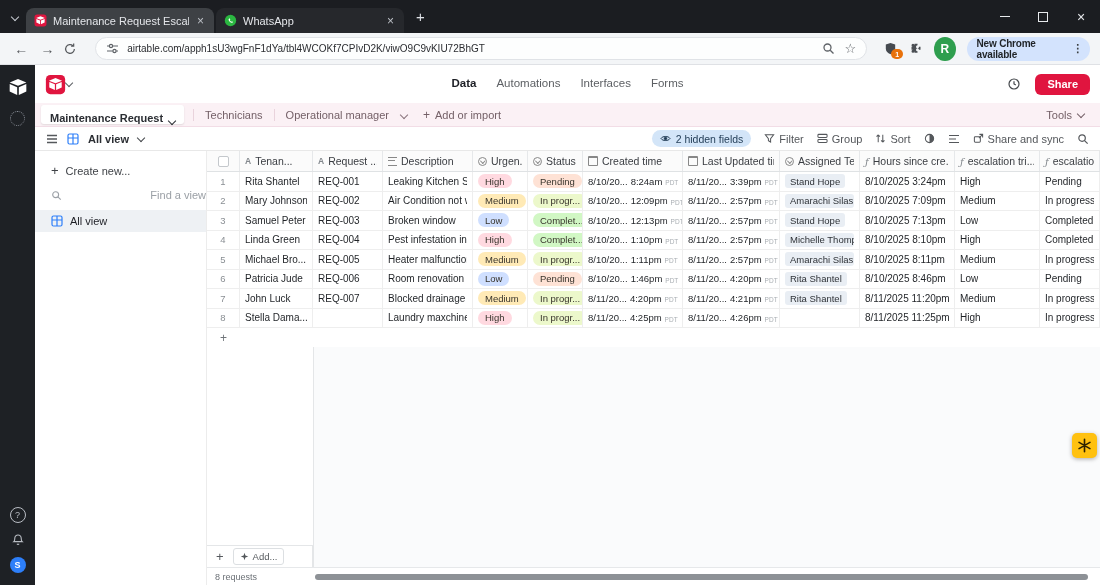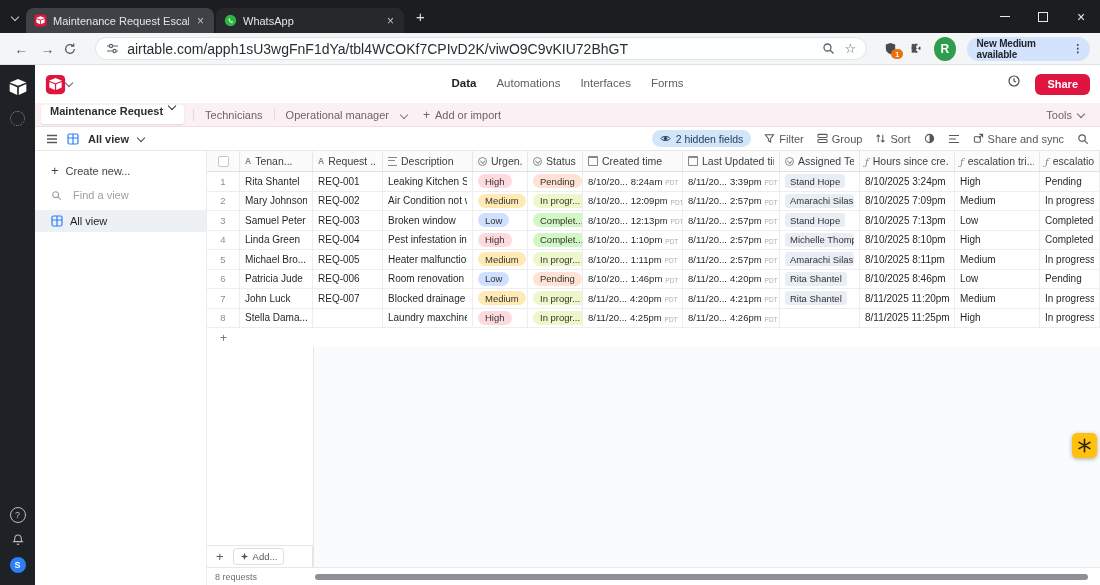--- a/index.html
+++ b/index.html
@@ -19,21 +19,21 @@
   .wincontrols{margin-left:auto;display:flex;height:33px;}
   .wc{width:38px;display:flex;align-items:center;justify-content:center;color:#fff;}
   .wc-min-bar{width:10px;height:1.5px;background:#e8eaed;}
   .wc-max-box{width:8px;height:8px;border:1px solid #e8eaed;}
   .wc-x{font-size:14px;color:#e8eaed;}
 
   
   .toolbar{position:absolute;top:33px;left:0;right:0;height:32px;background:#f3f5f7;border-bottom:1px solid #dfe1e5;display:flex;align-items:center;padding:0 10px;box-sizing:border-box;gap:4px;}
   .nav-ic{width:24px;text-align:center;font-size:14px;color:#55585c;}
   .omnibox{height:23px;background:#fdfefe;border:1px solid #e0e3e7;border-radius:12px;flex:0 0 772px;display:flex;align-items:center;padding:0 10px;box-sizing:border-box;gap:8px;margin-left:6px;}
-  .url{font-size:14px;color:#2b2d31;white-space:nowrap;overflow:hidden;}
+  .url{font-size:10px;color:#2b2d31;white-space:nowrap;overflow:hidden;}
   .omni-sp{flex:1;}
   .omni-right{display:flex;gap:9px;align-items:center;color:#5f6368;}
   .star{font-size:13px;color:#5f6368;}
   .ext-cluster{display:flex;align-items:center;gap:11px;margin-left:12px;}
   .ext-wrap{position:relative;display:flex;}
   .xbadge{position:absolute;right:-5px;bottom:-3px;min-width:10px;height:10px;border-radius:5px;color:#fff;font-size:7px;display:flex;align-items:center;justify-content:center;padding:0 1px;font-weight:bold;}
   .avatar{width:24px;height:24px;border-radius:50%;color:#fff;font-size:12px;display:flex;align-items:center;justify-content:center;font-weight:bold;}
   .chip{height:24px;border-radius:12px;display:flex;align-items:center;font-size:10px;color:#1f2327;padding:0 7px 0 10px;gap:6px;font-weight:bold;letter-spacing:-0.2px;}
   .chip-dots{font-size:11px;color:#3c4043;}
 
@@ -43,45 +43,45 @@
   .rail-bottom{margin-top:auto;display:flex;flex-direction:column;align-items:center;gap:10px;}
   .help{width:14px;height:14px;border:1px solid #b9bdc4;border-radius:50%;color:#b9bdc4;font-size:9px;line-height:14px;text-align:center;}
   .s-av{width:16px;height:16px;border-radius:50%;color:#fff;font-size:9px;display:flex;align-items:center;justify-content:center;font-weight:bold;}
 
   
   .at-header{position:absolute;left:35px;top:65px;right:0;height:38px;background:#fff;display:flex;align-items:center;padding:0 10px;box-sizing:border-box;}
   .at-title{font-size:13px;font-weight:bold;color:#1d1f25;margin:0 7px 0 8px;}
   .t-chev{color:#5c5f63;}
   .at-nav{position:absolute;left:50%;transform:translateX(-50%);display:flex;gap:20px;font-size:11.5px;color:#5c5f63;top:12px;}
   .at-nav .nav-active{color:#1d1f25;font-weight:bold;}
-  .hdr-right{margin-left:auto;display:flex;align-items:flex-start;gap:14px;}
+  .hdr-right{margin-left:auto;display:flex;align-items:center;gap:14px;}
   .share-btn{height:21px;padding:0 12px;border-radius:6px;color:#fff;font-size:11px;font-weight:bold;display:flex;align-items:center;}
 
   
   .tablesbar{position:absolute;left:35px;top:103px;right:0;height:24px;background:#fbf1f5;border-bottom:1px solid #f2dde6;display:flex;align-items:center;padding:0 6px;box-sizing:border-box;font-size:11px;color:#746067;}
-  .ttab-active{background:#fff;height:19px;border-radius:3px;display:flex;align-items:flex-start;gap:6px;padding:0 9px;font-weight:bold;color:#2b2e33;box-shadow:0 1px 2px rgba(0,0,0,.10);}
+  .ttab-active{background:#fff;height:19px;border-radius:3px;display:flex;align-items:flex-end;gap:6px;padding:0 9px;font-weight:bold;color:#2b2e33;box-shadow:0 1px 2px rgba(0,0,0,.10);}
   .tdiv{width:1px;height:12px;background:#e9d3dc;margin:0 9px;}
   .ttab{padding:0 2px;}
   .tbar-chev{margin:0 10px;color:#8a747d;}
   .addimp{display:flex;gap:5px;margin-left:6px;align-items:center;}
   .tools{margin-left:auto;display:flex;gap:6px;align-items:center;padding-right:10px;}
 
   
   .viewbar{position:absolute;left:35px;top:127px;right:0;height:24px;background:#fff;border-bottom:1px solid #e8e8e8;display:flex;align-items:center;padding:0 11px;box-sizing:border-box;font-size:11px;color:#44474b;}
   .vb-left{display:flex;align-items:center;gap:9px;}
   .vb-viewname{font-weight:bold;color:#2b2e33;}
   .vb-right{margin-left:auto;display:flex;gap:13px;align-items:center;}
   .hidechip{height:17px;border-radius:9px;padding:0 8px;display:flex;gap:5px;align-items:center;font-size:10.5px;color:#1f3a54;}
   .vb-item{display:flex;gap:4px;align-items:center;color:#54575b;justify-content:center;}
 
   
   .sidebar{position:absolute;left:35px;top:151px;width:172px;bottom:0;background:#fff;border-right:1px solid #ececec;box-sizing:border-box;font-size:11px;}
   .sb-create{display:flex;gap:7px;align-items:center;color:#3f4247;margin:12px 0 0 16px;}
   .sb-plus{font-size:13px;color:#3f4247;}
-  .sb-find{display:flex;gap:11px;align-items:center;color:#9ba0a6;margin:11px 0 9px 16px;}
+  .sb-find{display:flex;gap:11px;align-items:center;color:#9ba0a6;margin:11px 0 9px 16px;justify-content:space-between;}
   .sb-view{height:22px;background:#eef1f4;display:flex;align-items:center;gap:7px;padding:0 16px;color:#1d1f25;}
 
   
   .grid{position:absolute;left:207px;top:151px;right:0;bottom:0;background:#fff;overflow:hidden;}
   .g-head{position:absolute;top:0;left:0;right:0;height:21px;background:#fbfbfb;border-bottom:1px solid #dfe2e4;display:flex;box-sizing:border-box;}
   .hc{display:flex;align-items:center;gap:4px;padding:0 5px;box-sizing:border-box;border-right:1px solid #e6e8ea;font-size:10.5px;color:#3a3d42;overflow:hidden;white-space:nowrap;flex:none;height:100%;}
   .hc-num{justify-content:center;}
   .cbx{width:9px;height:9px;border:1px solid #c4c8cc;border-radius:2px;background:#fff;}
   .hl{overflow:hidden;white-space:nowrap;}
   .ic{flex:none;display:inline-flex;align-items:center;justify-content:center;color:#82878c;}
@@ -194,21 +194,21 @@
           </svg>
         <span class="xbadge" style="background: rgb(232, 113, 10);">1</span>
       </span>
       <span>
         <svg width="14" height="14" viewBox="0 0 14 14">
             <path fill="#4a4e53" d="M5.5 1.8h3v1.5a1.5 1.5 0 1 0 1.5 1.5h1.5v3h-1.5a1.5 1.5 0 1 0-1.5 1.5v1.5h-3v-1.5a1.5 1.5 0 1 1-1.5-1.5H2.5v-3h1.5a1.5 1.5 0 1 1 1.5-1.5Z"></path>
           </svg>
       </span>
       <span class="avatar" style="background: rgb(46, 158, 78);">R</span>
       <span class="chip" style="background: rgb(211, 227, 253);">
-        <span>New Medium available</span>
+        <span>New Chrome available</span>
         <span class="chip-dots">⋮</span>
       </span>
     </div>
   </div>
 
   <div class="rail">
     <span>
       <svg width="20" height="18" viewBox="0 0 24 21" fill="#fff">
           <polygon points="12,1 22,5 12,9 2,5"></polygon>
           <polygon points="2,7 11,10.8 11,20 2,16"></polygon>

